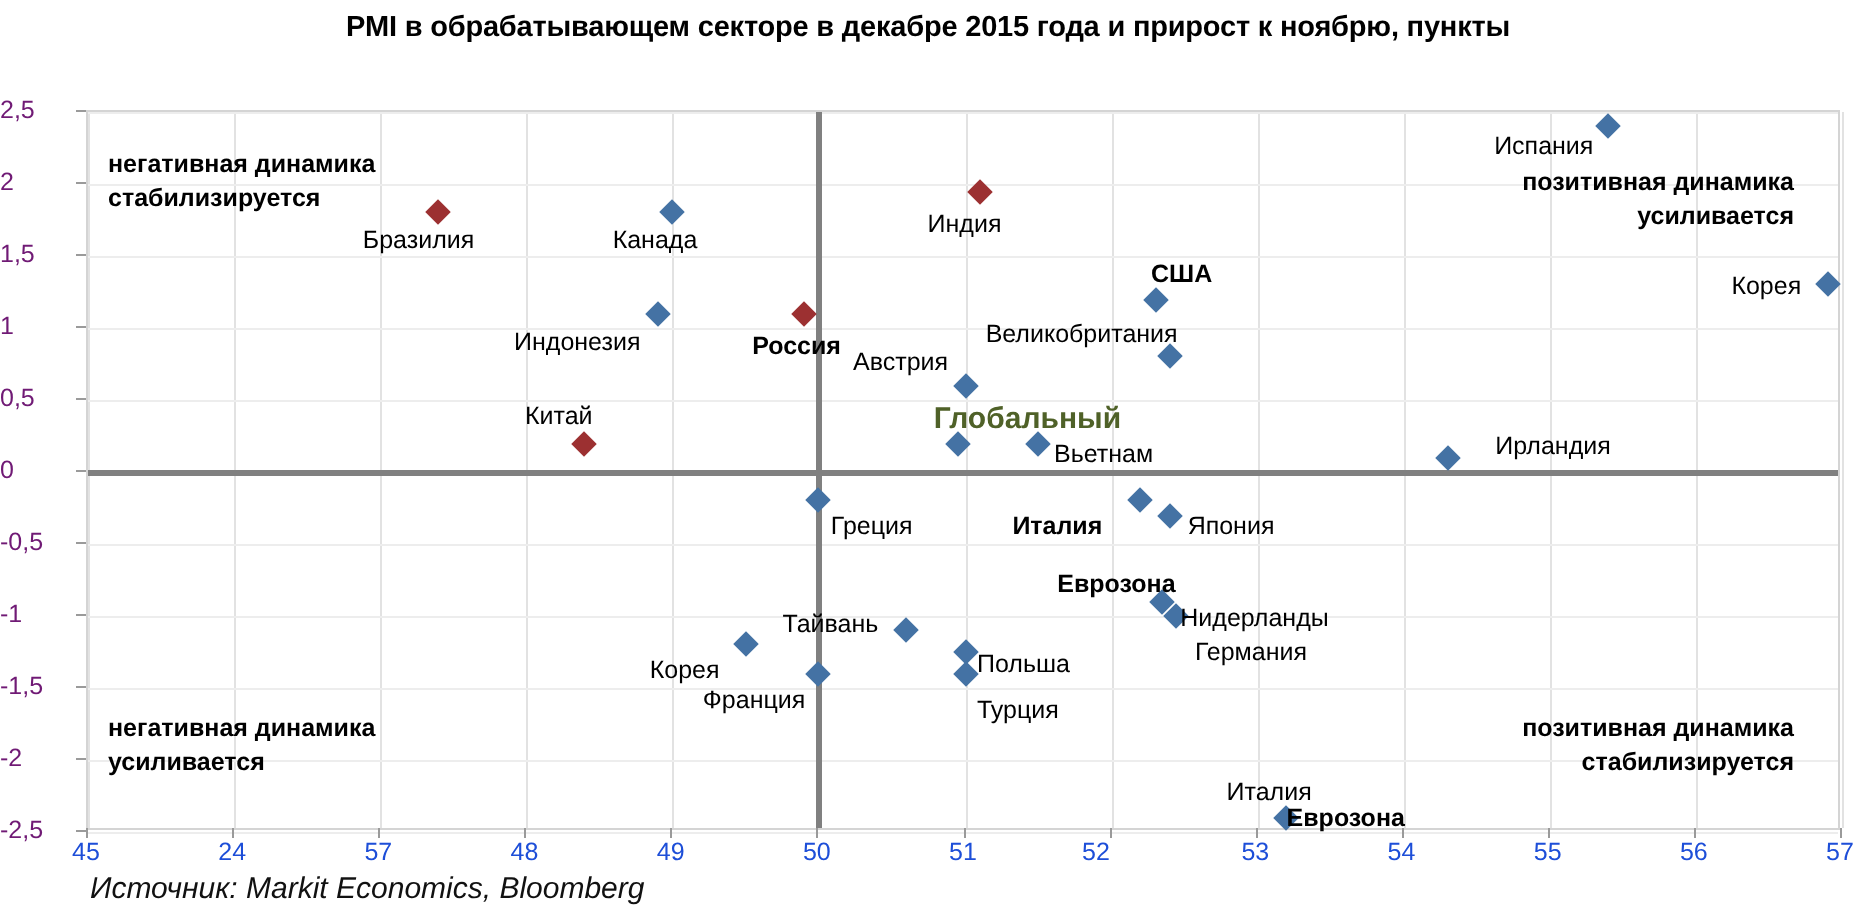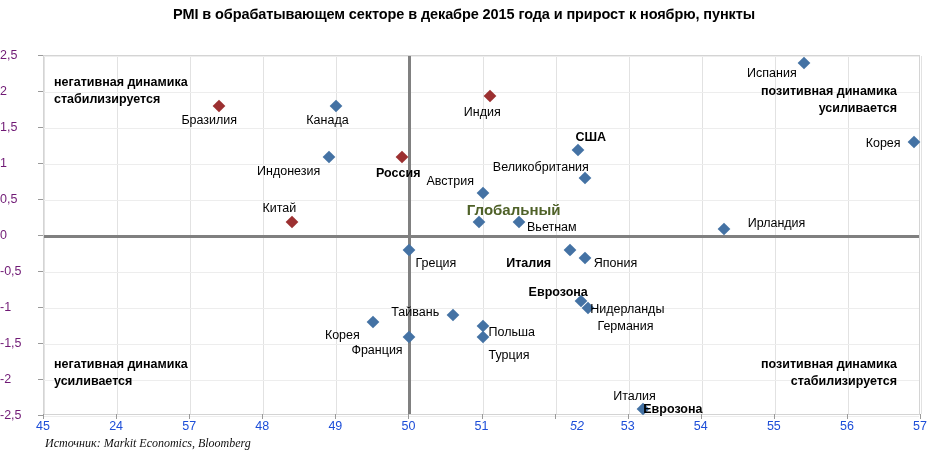--- a/index.html
+++ b/index.html
@@ -102,25 +102,24 @@
     font-weight:bold;
     line-height:1.35;
     white-space:nowrap;
     z-index:3;
     color:#000;
   }
   .quad-note.right{text-align:right;margin-left:35px;}
   #source-note{
     position:absolute;
     left:45px;top:436px;
-    font-size:12px;
+    font-size:15px;
     font-style:italic;
     color:#111;
     white-space:nowrap;
-    font-family:Liberation Serif, serif;
   }
 </style>
 </head>
 <body>
 
 <div id="chart-title">PMI в обрабатывающем секторе в декабре 2015 года и прирост к ноябрю, пункты</div>
 
 <div id="plot-area">
   <div id="grid-layer">
       <div class="gridline-v" style="left: 0px;"></div>
@@ -256,21 +255,21 @@
     <div class="xtick-label" style="left: 189.167px;">57</div>
     <div class="xtick-mark" style="left: 189.167px;"></div>
     <div class="xtick-label" style="left: 262.25px;">48</div>
     <div class="xtick-mark" style="left: 262.25px;"></div>
     <div class="xtick-label" style="left: 335.333px;">49</div>
     <div class="xtick-mark" style="left: 335.333px;"></div>
     <div class="xtick-label" style="left: 408.417px;">50</div>
     <div class="xtick-mark" style="left: 408.417px;"></div>
     <div class="xtick-label" style="left: 481.5px;">51</div>
     <div class="xtick-mark" style="left: 481.5px;"></div>
-    <div class="xtick-label" style="left: 577px; font-style: italic;">52</div>
+    <div class="xtick-label" style="left: 548px;">52</div>
     <div class="xtick-mark" style="left: 554.583px;"></div>
     <div class="xtick-label" style="left: 627.667px;">53</div>
     <div class="xtick-mark" style="left: 627.667px;"></div>
     <div class="xtick-label" style="left: 700.75px;">54</div>
     <div class="xtick-mark" style="left: 700.75px;"></div>
     <div class="xtick-label" style="left: 773.833px;">55</div>
     <div class="xtick-mark" style="left: 773.833px;"></div>
     <div class="xtick-label" style="left: 846.917px;">56</div>
     <div class="xtick-mark" style="left: 846.917px;"></div>
     <div class="xtick-label" style="left: 920px;">57</div>

